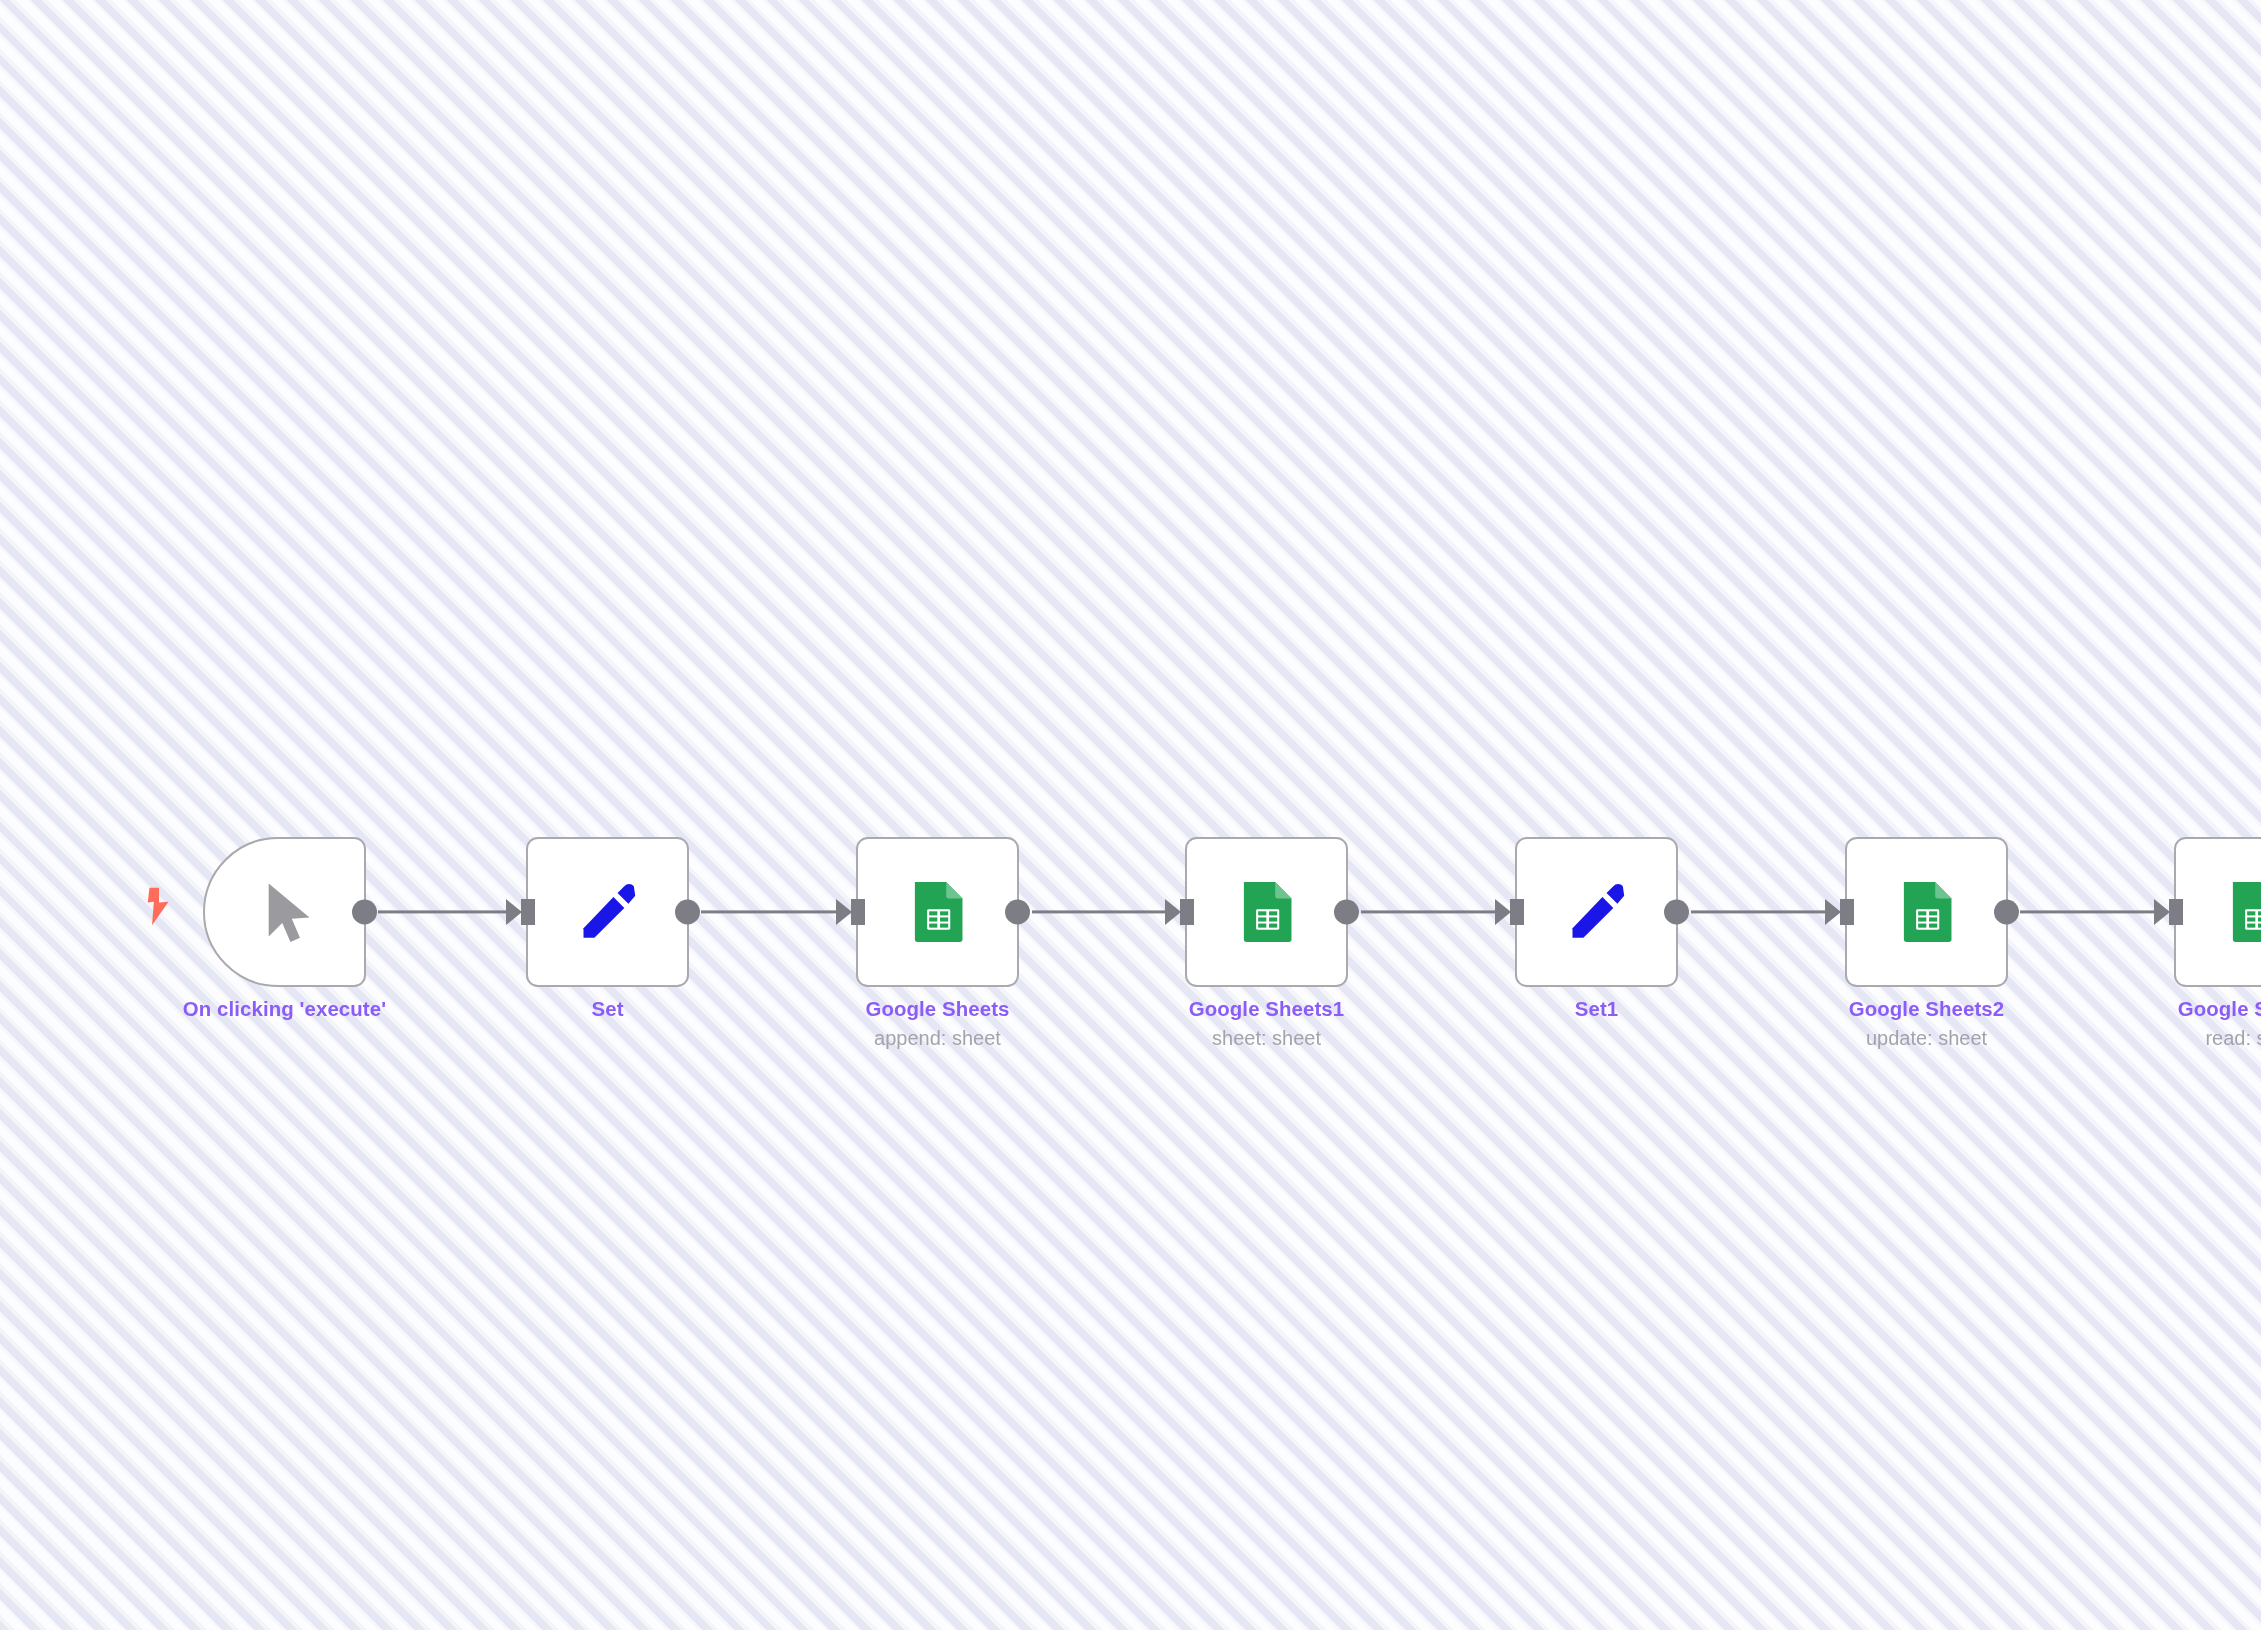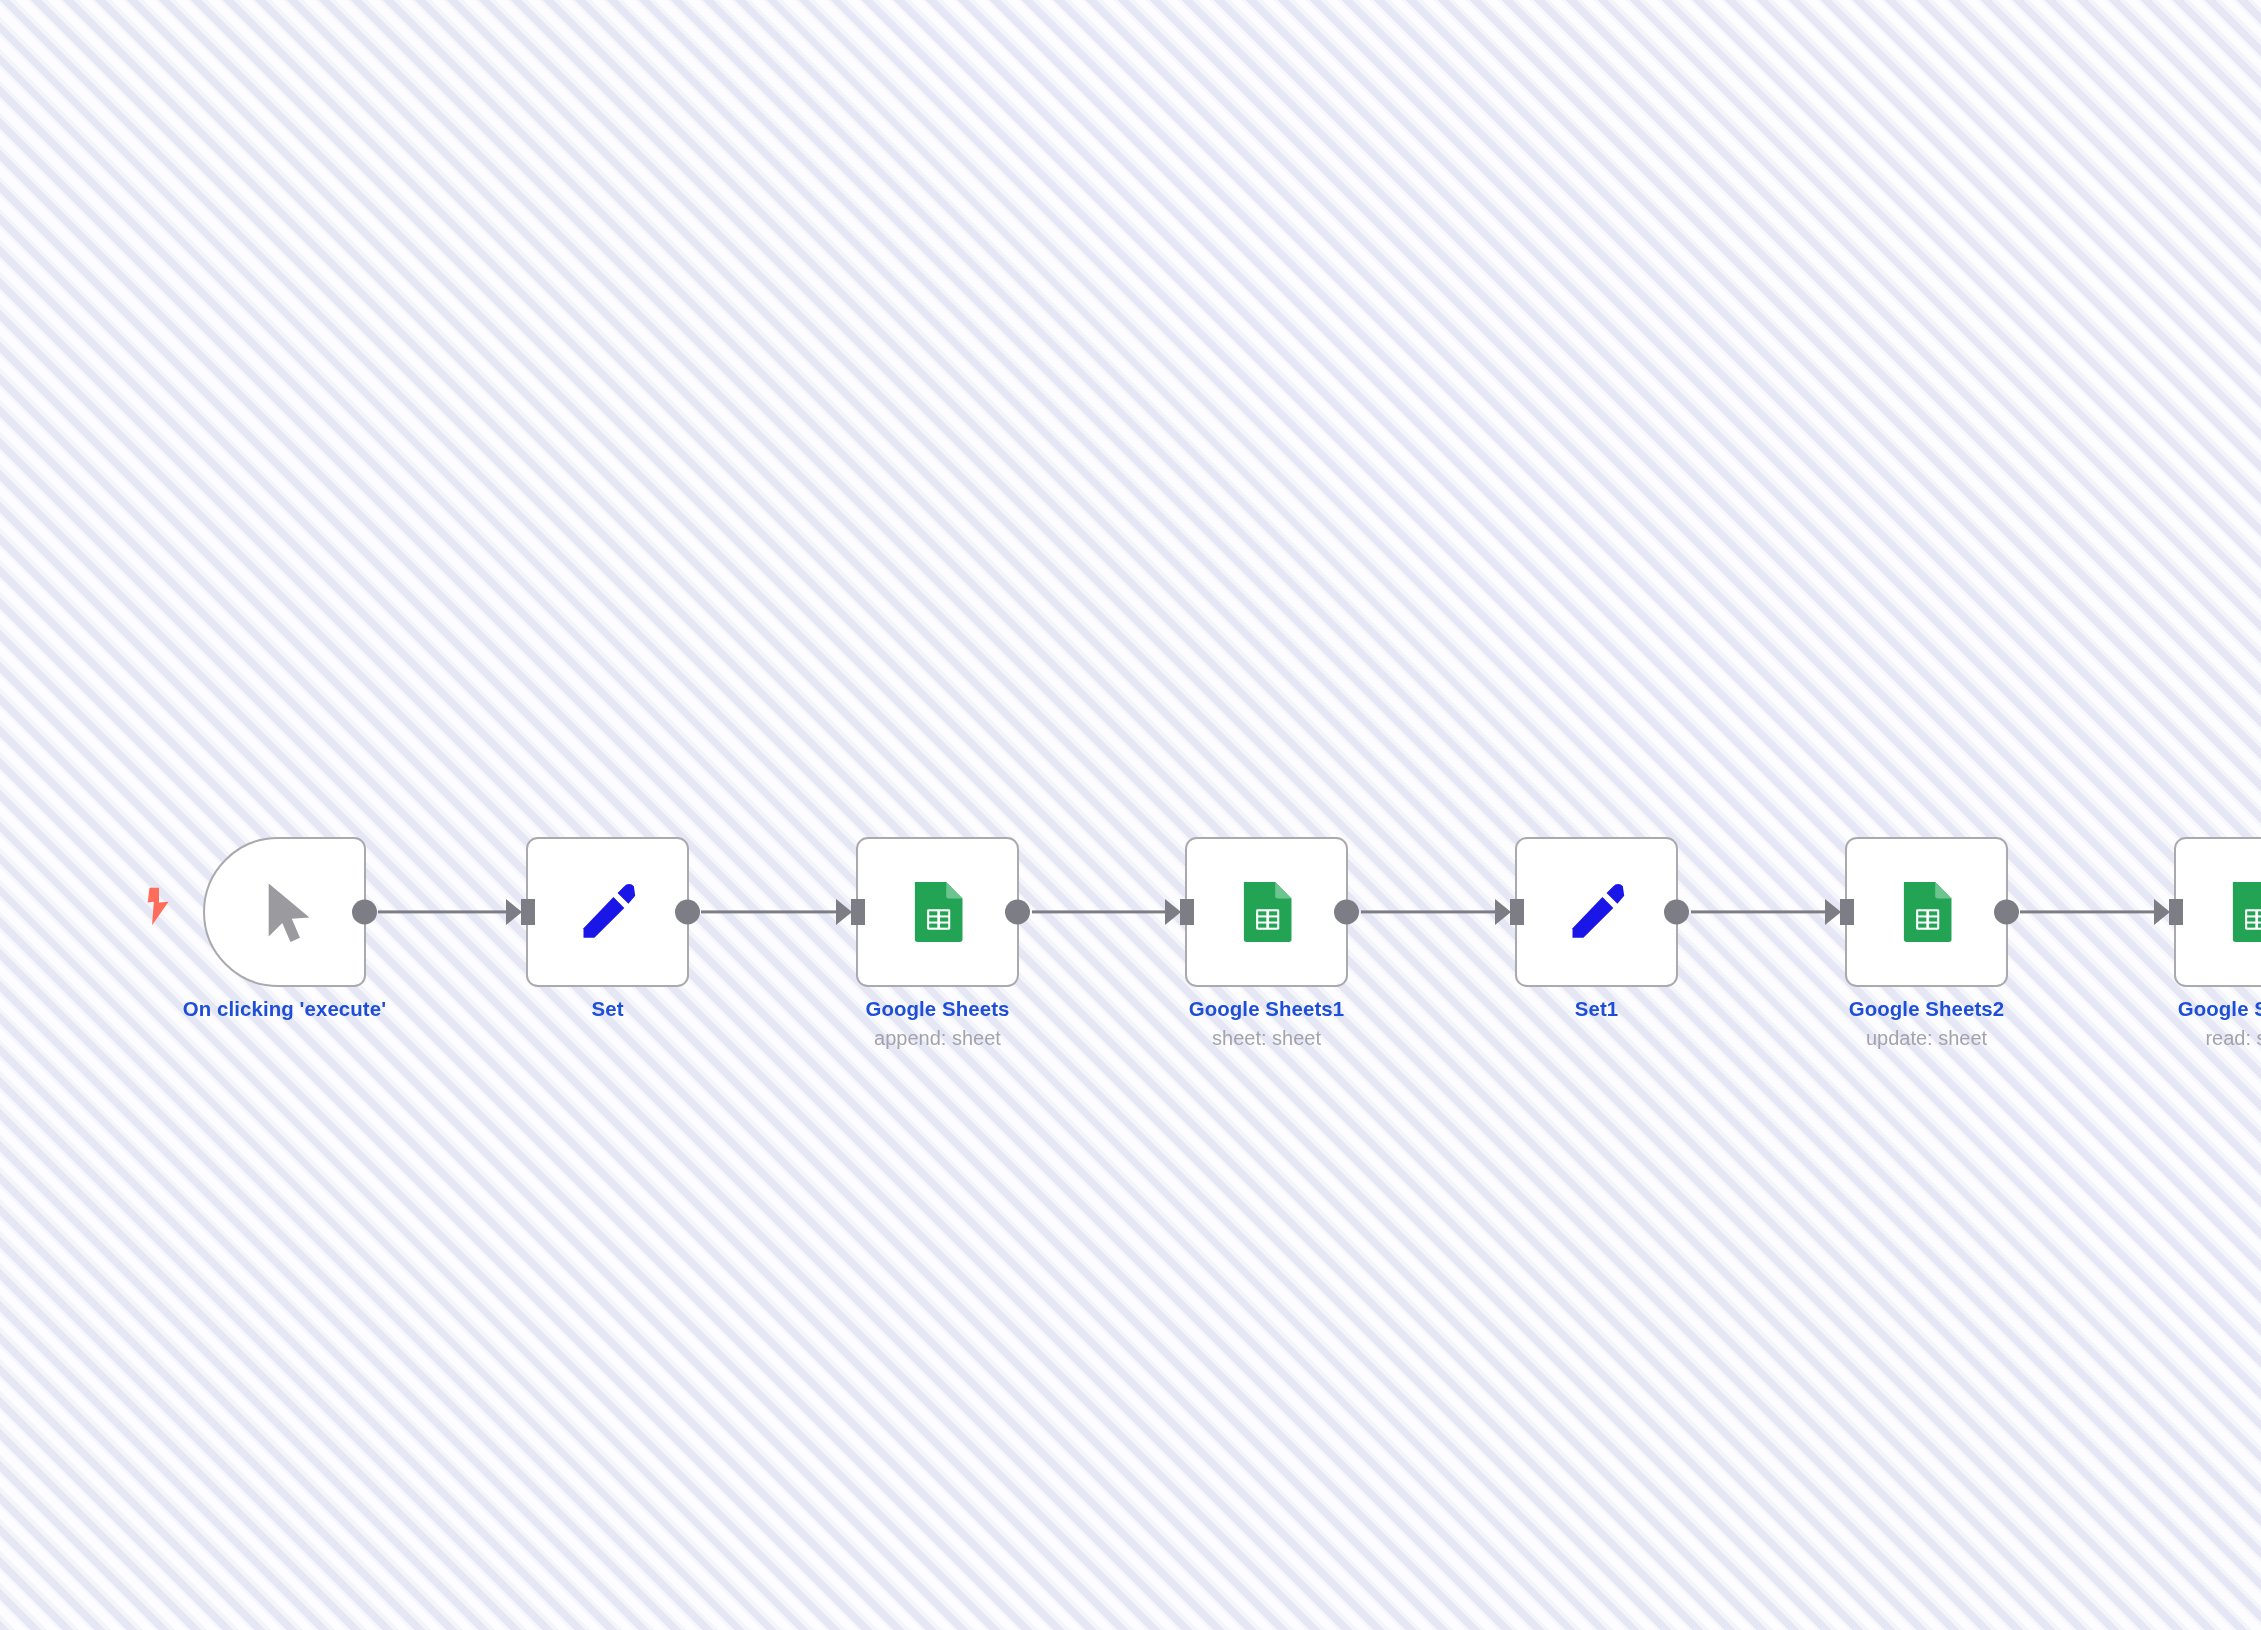--- a/index.html
+++ b/index.html
@@ -60,21 +60,21 @@
     width: 407px;
     text-align: center;
     left: 50%;
     transform: translateX(-50%);
     top: 158px;
     pointer-events: none;
   }
   .node-title {
     font-size: 20.4px;
     font-weight: bold;
-    color: #1d4ed8;
+    color: #8b5cf6;
     line-height: 1.18;
     letter-spacing: 0.1px;
     white-space: nowrap;
   }
   .node-subtitle {
     font-size: 20px;
     font-weight: normal;
     color: #a3a3ab;
     line-height: 1.35;
     margin-top: 3.6px;

